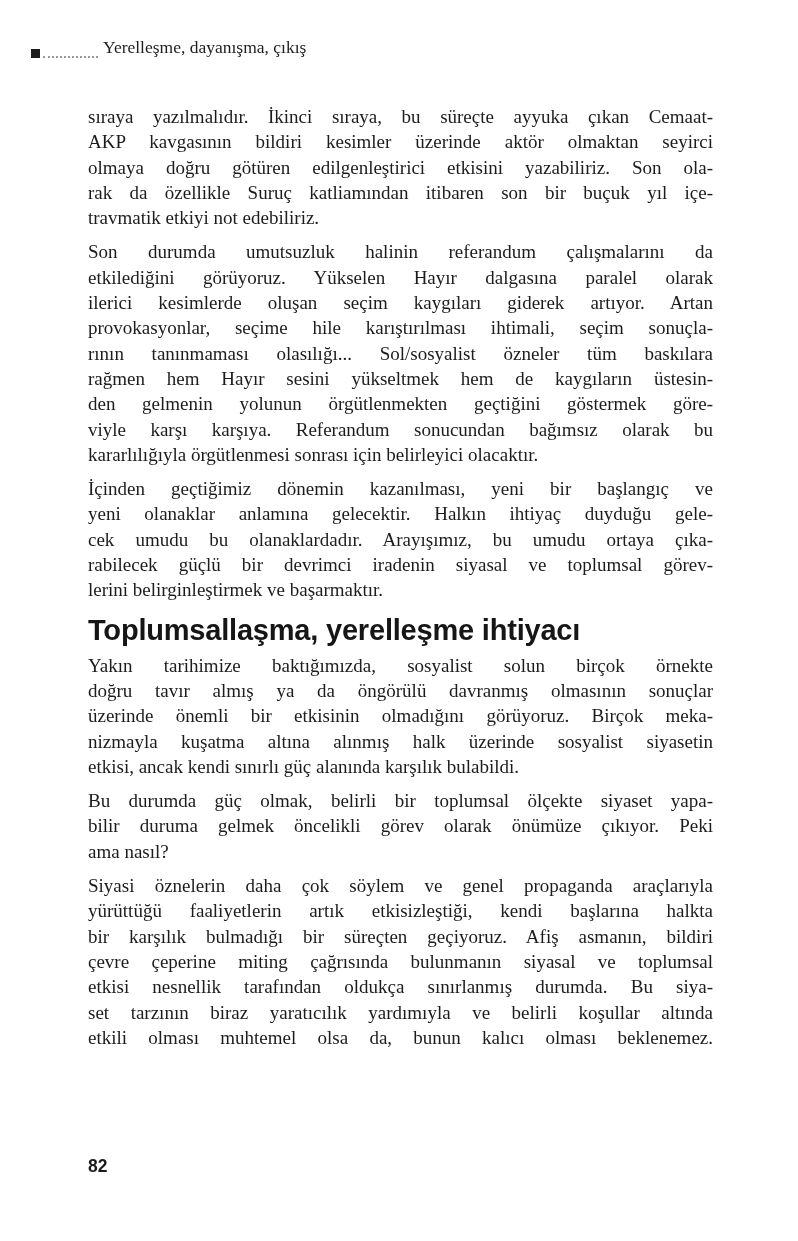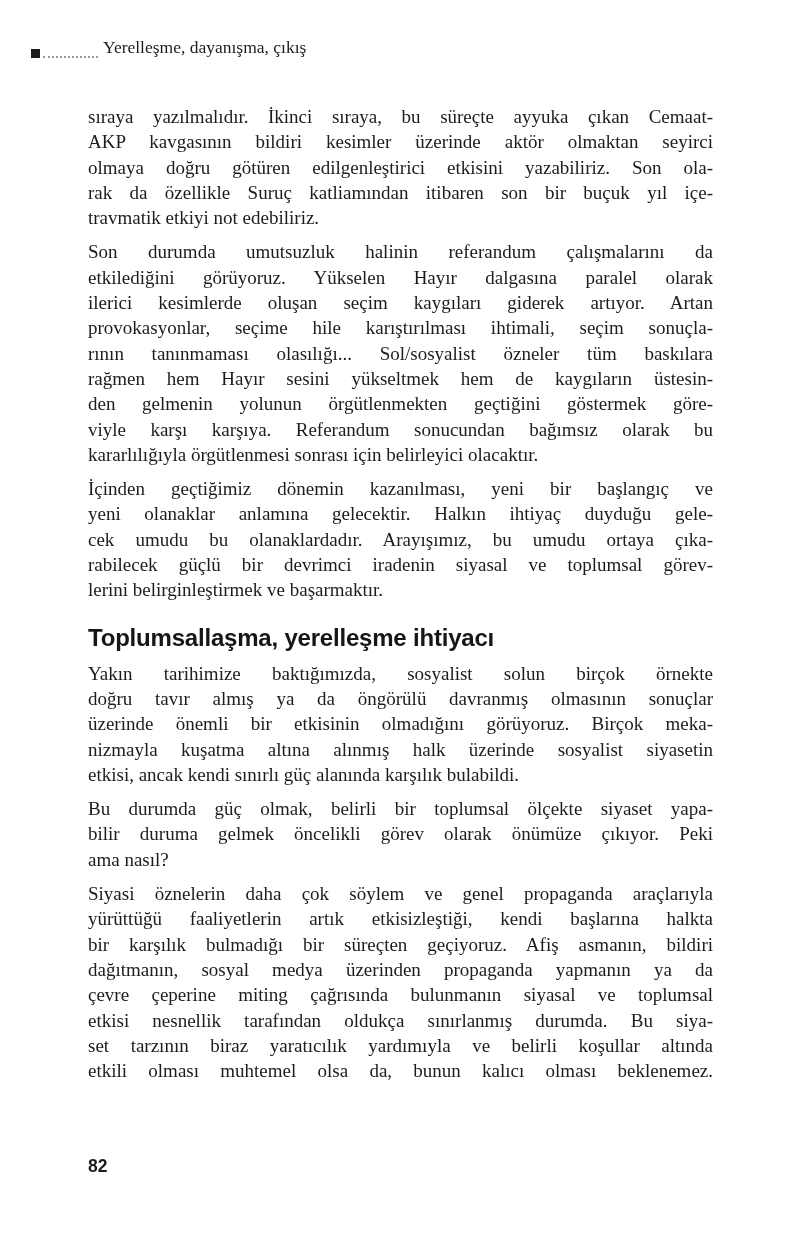--- a/index.html
+++ b/index.html
@@ -55,25 +55,25 @@
   .line {
     text-align: justify;
     text-align-last: justify;
   }
   .line.last {
     text-align-last: left;
   }
   .section-heading {
     font-family: "Liberation Sans", sans-serif;
     font-weight: bold;
-    font-size: 24px;
+    font-size: 29px;
     line-height: 28px;
     letter-spacing: -0.2px;
     color: #161616;
-    margin: 21px 0 9px 0;
+    margin: 13px 0 9px 0;
   }
   
   .page-number {
     position: absolute;
     left: 88px;
     top: 1156px;
     font-family: "Liberation Sans", sans-serif;
     font-weight: bold;
     font-size: 17.5px;
     color: #1b1b1b;
@@ -127,21 +127,20 @@
       </div>
       <div class="para">
         <div class="line">Bu durumda güç olmak, belirli bir toplumsal ölçekte siyaset yapa-</div>
         <div class="line">bilir duruma gelmek öncelikli görev olarak önümüze çıkıyor. Peki</div>
         <div class="line last">ama nasıl?</div>
       </div>
       <div class="para">
         <div class="line">Siyasi öznelerin daha çok söylem ve genel propaganda araçlarıyla</div>
         <div class="line">yürüttüğü faaliyetlerin artık etkisizleştiği, kendi başlarına halkta</div>
         <div class="line">bir karşılık bulmadığı bir süreçten geçiyoruz. Afiş asmanın, bildiri</div>
-        <div class="line">dağıtmanın, sosyal medya üzerinden propaganda yapmanın ya da</div>
         <div class="line">çevre çeperine miting çağrısında bulunmanın siyasal ve toplumsal</div>
         <div class="line">etkisi nesnellik tarafından oldukça sınırlanmış durumda. Bu siya-</div>
         <div class="line">set tarzının biraz yaratıcılık yardımıyla ve belirli koşullar altında</div>
         <div class="line">etkili olması muhtemel olsa da, bunun kalıcı olması beklenemez.</div>
       </div>
     </div>
 
   <div class="page-number">82</div>
 
 </div>

